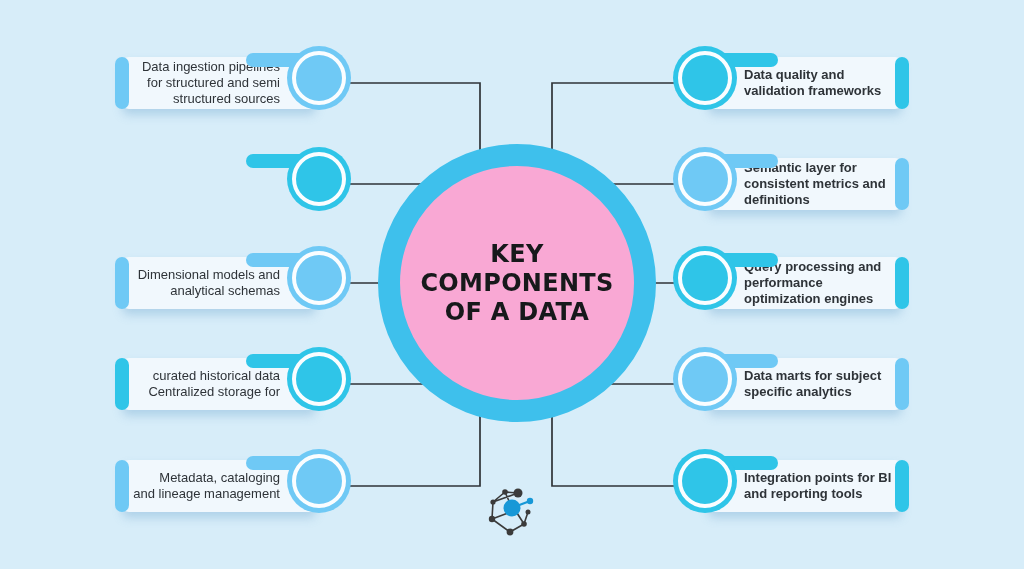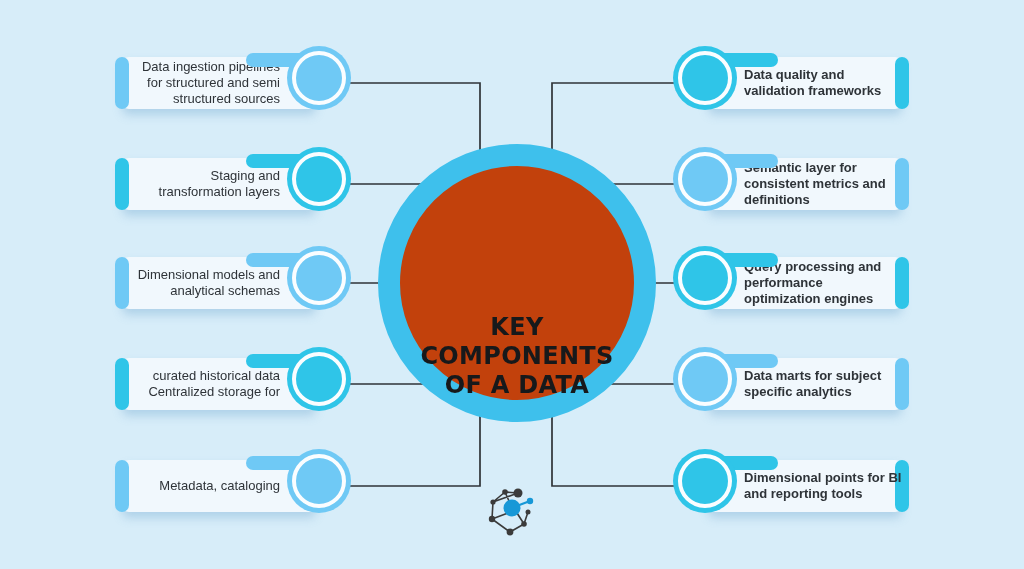--- a/index.html
+++ b/index.html
@@ -10,22 +10,22 @@
     overflow:hidden;
     font-family:"Liberation Sans", sans-serif;
   }
   .connectors{position:absolute;left:0;top:0;z-index:1;}
 
   
   .central{
     position:absolute;left:378px;top:144px;
     width:234px;height:234px;
     border:22px solid #3EC0EC;border-radius:50%;
-    background:#c2410c;
-    display:flex;align-items:flex-end;justify-content:center;
+    background:#f9a8d4;
+    display:flex;align-items:center;justify-content:center;
     z-index:3;
   }
   .title{
     font-family:"DejaVu Sans", sans-serif;
     font-weight:bold;font-size:24px;line-height:29px;
     letter-spacing:0.3px;color:#17191B;text-align:center;
   }
   .title span{display:block;}
 
   
@@ -103,26 +103,20 @@
         <span>Data ingestion pipelines</span>
         <span>for structured and semi</span>
         <span>structured sources</span>
       </div>
     </div>
     <div class="pill"></div>
     <div class="node"></div>
   </div>
 
   <div class="item left variant-teal" style="top:151px">
-    <div class="box">
-      <div class="label">
-        <span>Staging and</span>
-        <span>transformation layers</span>
-      </div>
-    </div>
     <div class="pill"></div>
     <div class="node"></div>
   </div>
 
   <div class="item left variant-light" style="top:250px">
     <div class="box">
       <div class="label">
         <span>Dimensional models and</span>
         <span>analytical schemas</span>
       </div>
@@ -139,20 +133,21 @@
       </div>
     </div>
     <div class="pill"></div>
     <div class="node"></div>
   </div>
 
   <div class="item left variant-light" style="top:453px">
     <div class="box">
       <div class="label">
         <span>Metadata, cataloging</span>
+        <span>and lineage management</span>
       </div>
     </div>
     <div class="pill"></div>
     <div class="node"></div>
   </div>
 
   <div class="item right variant-teal" style="top:50px">
     <div class="box">
       <div class="label">
         <span>Data quality and</span>
@@ -194,21 +189,21 @@
         <span>specific analytics</span>
       </div>
     </div>
     <div class="pill"></div>
     <div class="node"></div>
   </div>
 
   <div class="item right variant-teal" style="top:453px">
     <div class="box">
       <div class="label">
-        <span>Dimensional points for BI</span>
+        <span>Integration points for BI</span>
         <span>and reporting tools</span>
       </div>
     </div>
     <div class="pill"></div>
     <div class="node"></div>
   </div>
 
   <svg class="logo" width="56" height="56" viewBox="0 0 56 56">
     <g stroke="#3B3B3B" stroke-width="1.6" fill="none">
       <path d="M17 9 L30 10 M17 9 L5 19 M5 19 L4 36 M4 36 L22 49 M22 49 L36 41 M36 41 L40 29

